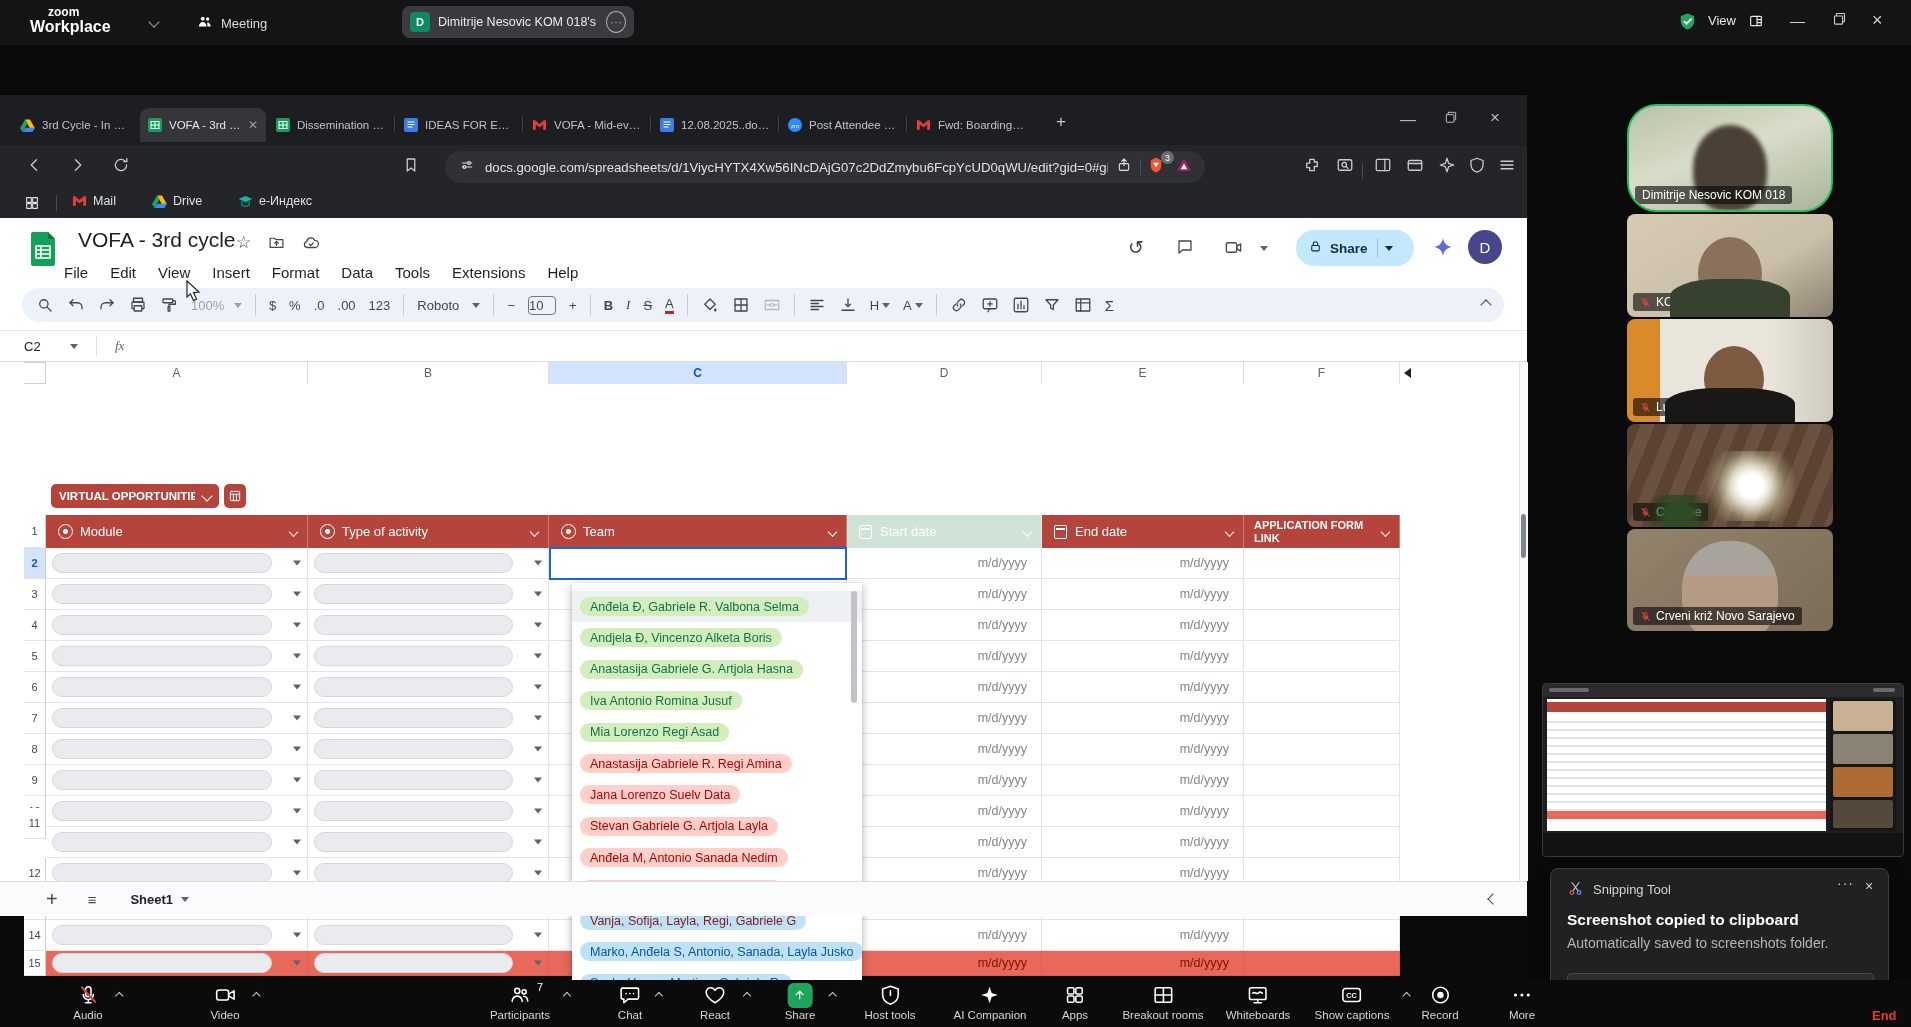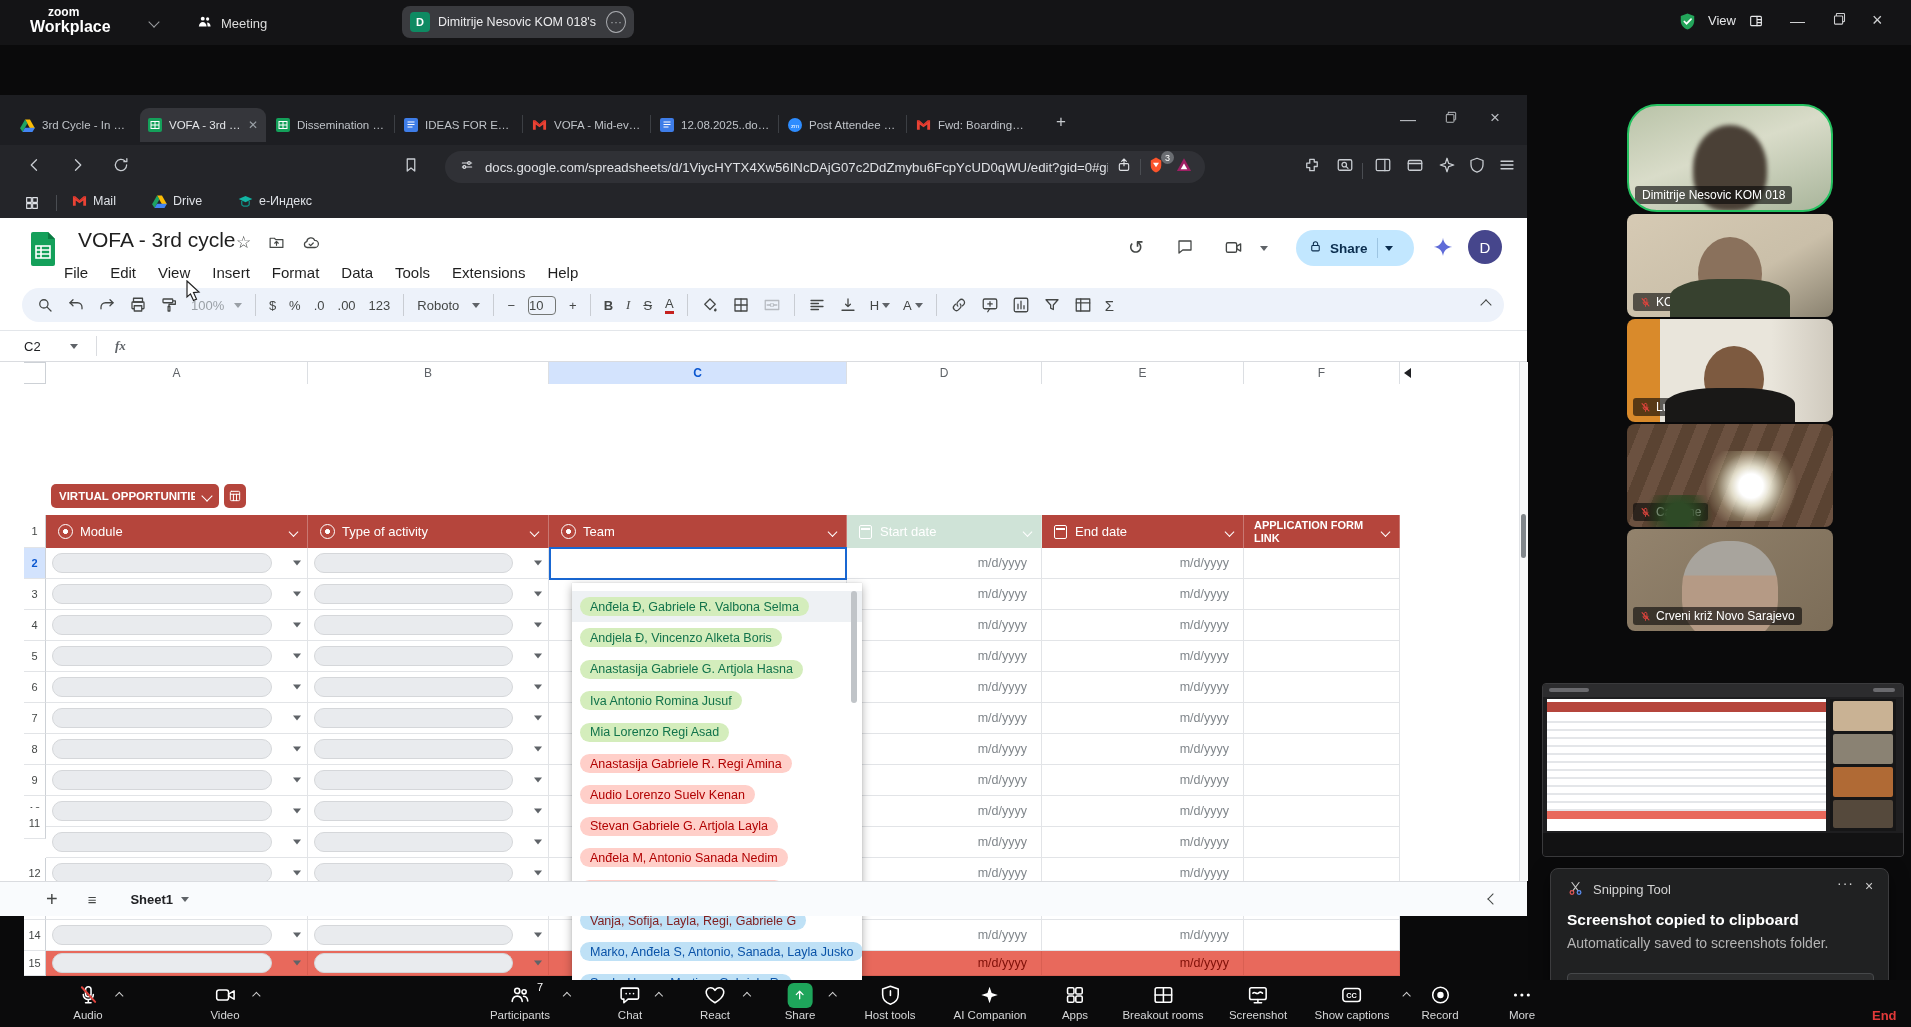--- a/index.html
+++ b/index.html
@@ -509,21 +509,21 @@
           </span>
         <span class="ti" style="font-size:15px;">Σ</span>
         <span style="flex:1;"></span>
         <span class="chev chev-up" style="color:#444746;"></span>
       </div>
 
       <div class="fbar">
         <span style="margin-left:24px;width:46px;">C2</span>
         <span class="tri" style="margin-right:18px;"></span>
         <span style="width:1px;height:20px;background:#dadce0;"></span>
-        <span style="margin-left:18px;font-style:italic;color:#5f6368;font-family:'Liberation Serif',serif;font-weight:bold;">fx</span>
+        <span style="margin-left:18px;font-style:italic;color:#5f6368;font-family:'Liberation Serif',serif;">fx</span>
       </div>
 
       <div id="gridarea">
           <div class="abs" style="left:24px;top:144px;width:22px;height:22px;border:1px solid #cdd1d6;border-left:none;box-sizing:border-box;background:#fff;"></div>
           <div class="colcell" style="left:46px;width:262px;top:144px;">A</div>
           <div class="colcell" style="left:308px;width:241px;top:144px;">B</div>
           <div class="colcell sel" style="left:549px;width:298px;top:144px;">C</div>
           <div class="colcell" style="left:847px;width:195px;top:144px;">D</div>
           <div class="colcell" style="left:1042px;width:202px;top:144px;">E</div>
           <div class="colcell" style="left:1244px;width:156px;top:144px;">F</div>
@@ -769,21 +769,21 @@
             <div class="opt" style="top:102.19999999999999px;">
               <span class="pill" style="background:#d4edbc;color:#11734b;">Iva Antonio Romina Jusuf</span>
             </div>
             <div class="opt" style="top:133.6px;">
               <span class="pill" style="background:#d4edbc;color:#11734b;">Mia Lorenzo Regi Asad</span>
             </div>
             <div class="opt" style="top:165px;">
               <span class="pill" style="background:#ffcfc9;color:#b10202;">Anastasija Gabriele R. Regi Amina</span>
             </div>
             <div class="opt" style="top:196.39999999999998px;">
-              <span class="pill" style="background:#ffcfc9;color:#b10202;">Audio Lorenzo Suelv Kenan</span>
+              <span class="pill" style="background:#ffcfc9;color:#b10202;">Jana Lorenzo Suelv Data</span>
             </div>
             <div class="opt" style="top:227.79999999999998px;">
               <span class="pill" style="background:#ffcfc9;color:#b10202;">Stevan Gabriele G. Artjola Layla</span>
             </div>
             <div class="opt" style="top:259.2px;">
               <span class="pill" style="background:#ffcfc9;color:#b10202;">Anđela M, Antonio Sanada Nedim</span>
             </div>
             <div class="opt" style="top:290.59999999999997px;">
               <span class="pill" style="background:#ffcfc9;color:#b10202;">Lena Vincenzo Valbona Umihana</span>
             </div>
@@ -1012,21 +1012,21 @@
           </span>
           <span class="lab">Breakout rooms</span>
         </div>
         <div class="ztb-item" style="left:1258px;">
           <span class="ztb-ic">
             <svg width="22" height="22" viewBox="0 0 24 24" fill="none" stroke="#fff" stroke-width="1.7" stroke-linecap="round" stroke-linejoin="round">
               <rect x="3" y="4" width="18" height="13" rx="2"></rect>
               <path d="M12 17v3.5M8 20.5h8M6.5 10c2-2.5 4 2 6 0s3-1.5 4.5 0"></path>
             </svg>
           </span>
-          <span class="lab">Screenshot</span>
+          <span class="lab">Whiteboards</span>
         </div>
         <div class="ztb-item" style="left:1352px;">
           <span class="ztb-ic">
             <svg width="22" height="22" viewBox="0 0 24 24" fill="none" stroke="#fff" stroke-width="1.7" stroke-linecap="round" stroke-linejoin="round">
               <rect x="2.5" y="5" width="19" height="14" rx="3"></rect>
               <text x="12" y="15.3" text-anchor="middle" font-size="8" fill="#fff" stroke="none" font-family="sans-serif" font-weight="bold">CC</text>
             </svg>
           </span>
           <span class="chev chev-up ztb-chev" style="right:-20px;width:5px;height:5px;"></span>
           <span class="lab">Show captions</span>

